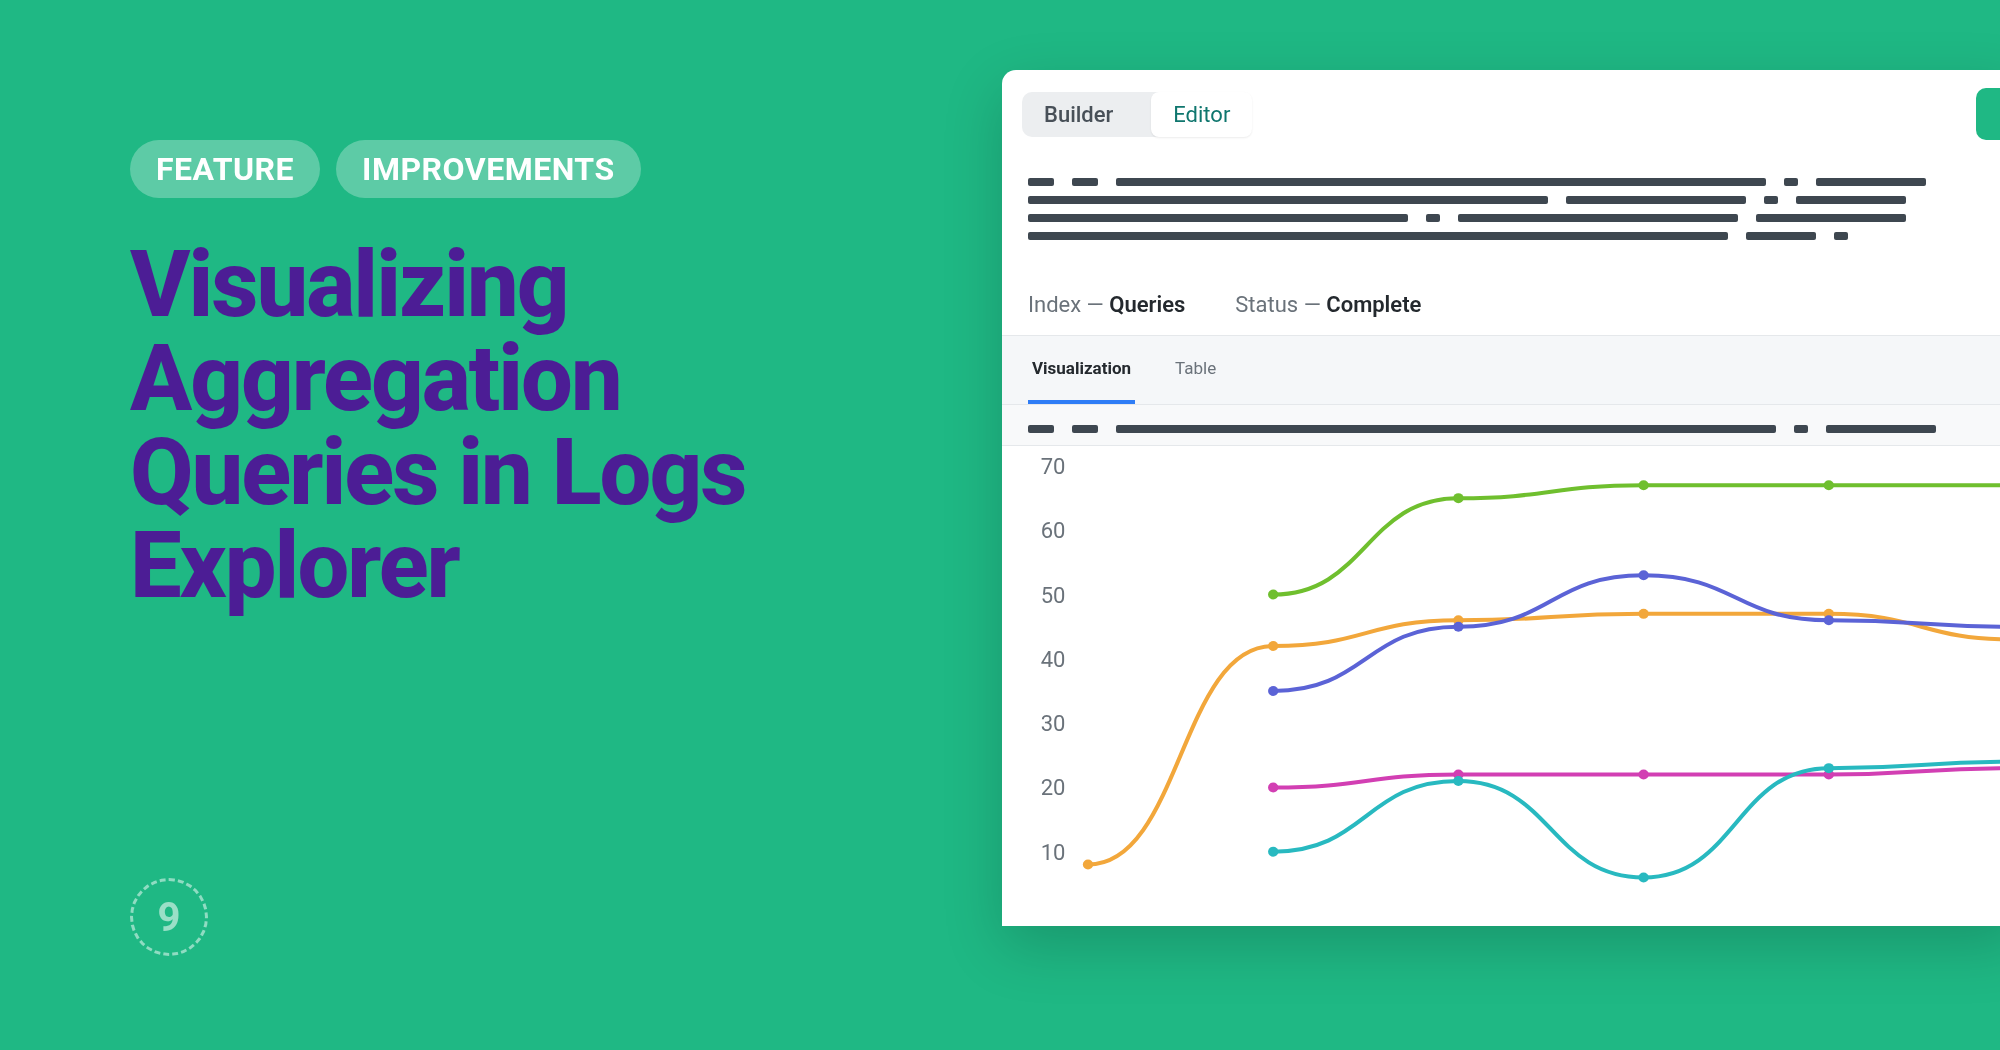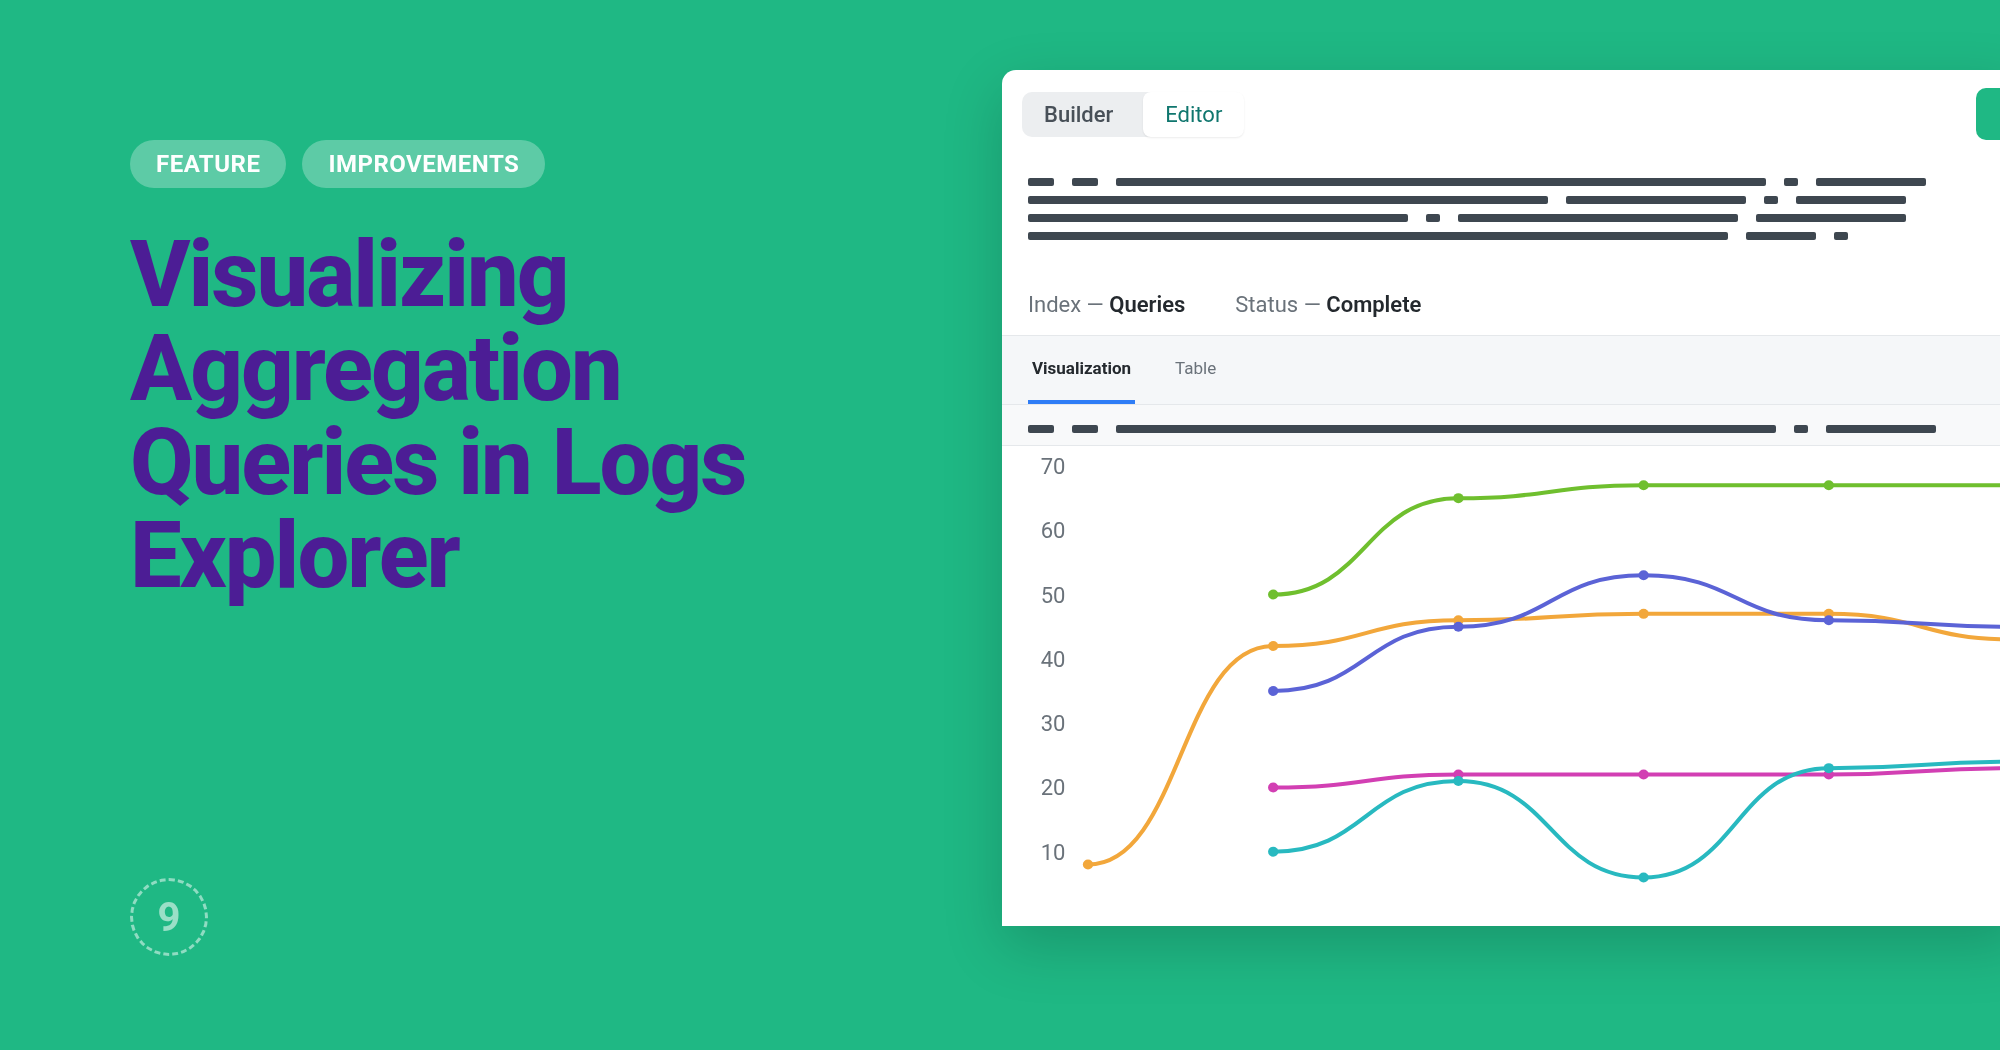--- a/index.html
+++ b/index.html
@@ -15,21 +15,21 @@
   position: absolute;
   left: 130px;
   top: 140px;
   width: 760px;
 }
 .badges { display: flex; gap: 16px; margin-bottom: 40px; }
 .badge {
   background: rgba(255,255,255,0.28);
   color: #fff;
   font-weight: 700;
-  font-size: 24px;
+  font-size: 32px;
   letter-spacing: 0.5px;
   padding: 10px 26px;
   border-radius: 999px;
 }
 .headline {
   color: #4c1d95;
   font-weight: 800;
   font-size: 92px;
   line-height: 1.02;
   letter-spacing: -2px;
@@ -59,21 +59,21 @@
   display: flex;
   align-items: center;
   padding: 18px 20px;
   gap: 16px;
 }
 .seg-group {
   display: flex;
   background: #eceef0;
   border-radius: 10px;
   padding: 0;
-  gap: 8px;
+  gap: 16px;
 }
 .seg-btn {
   padding: 10px 22px;
   border-radius: 8px;
   font-size: 22px;
   font-weight: 500;
   color: #485058;
   cursor: pointer;
 }
 .seg-btn.active {

